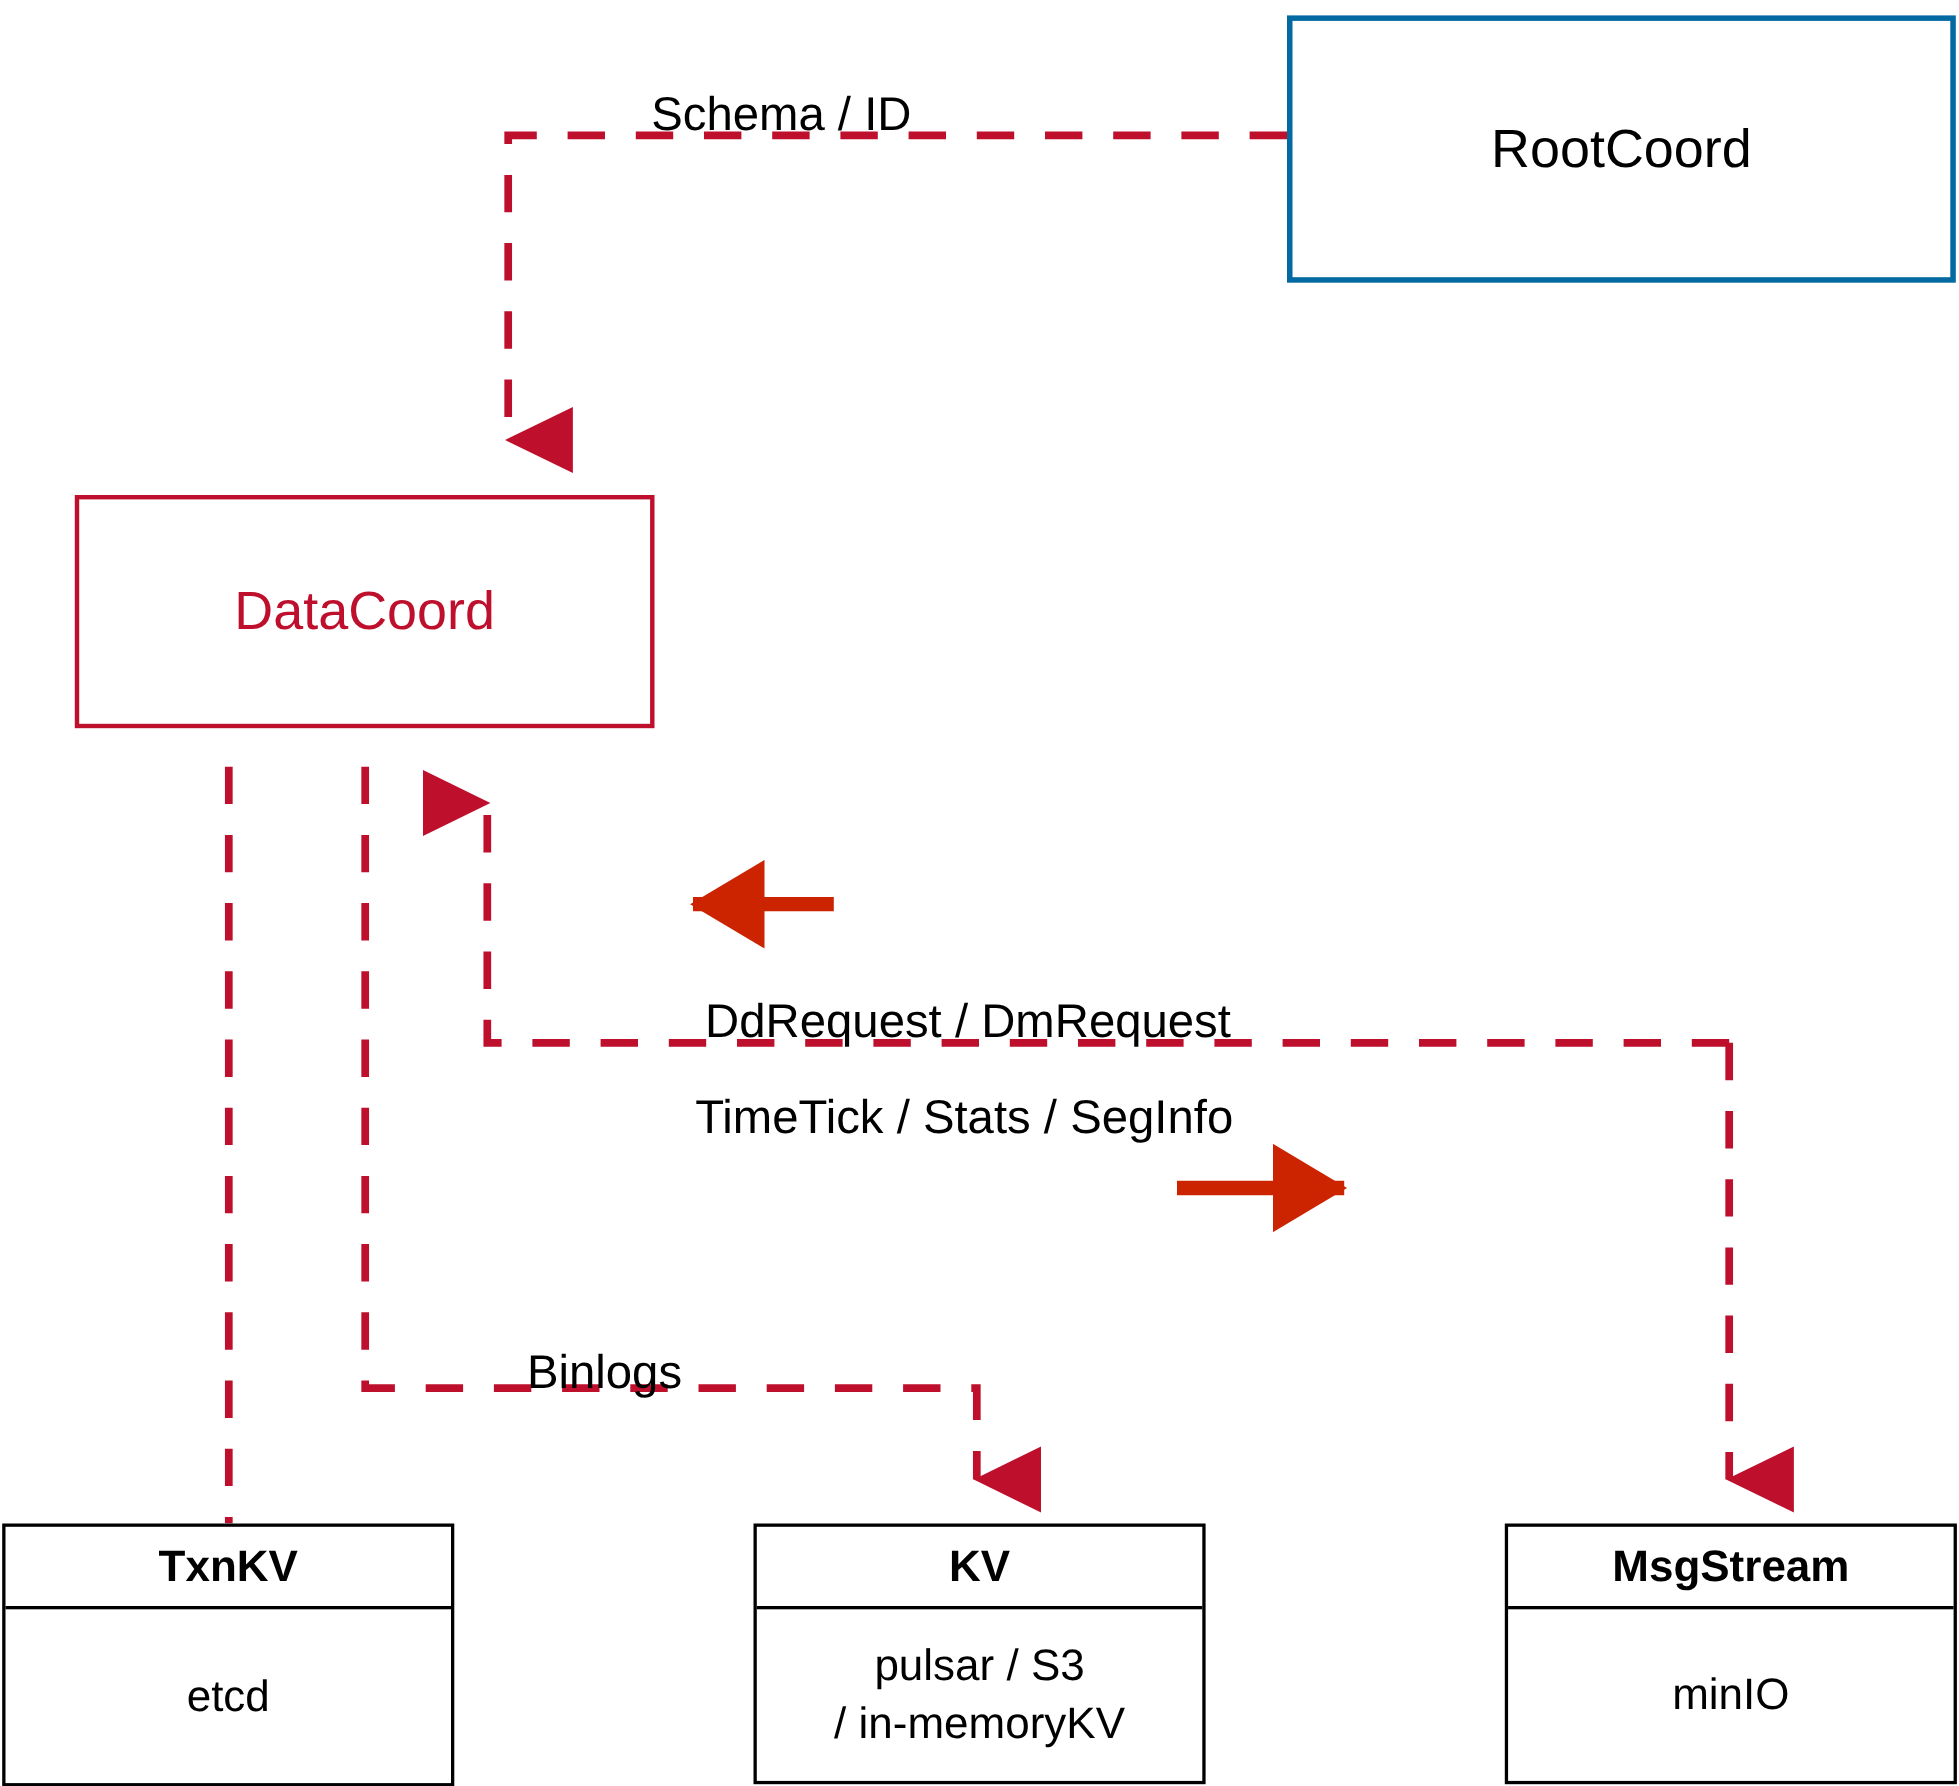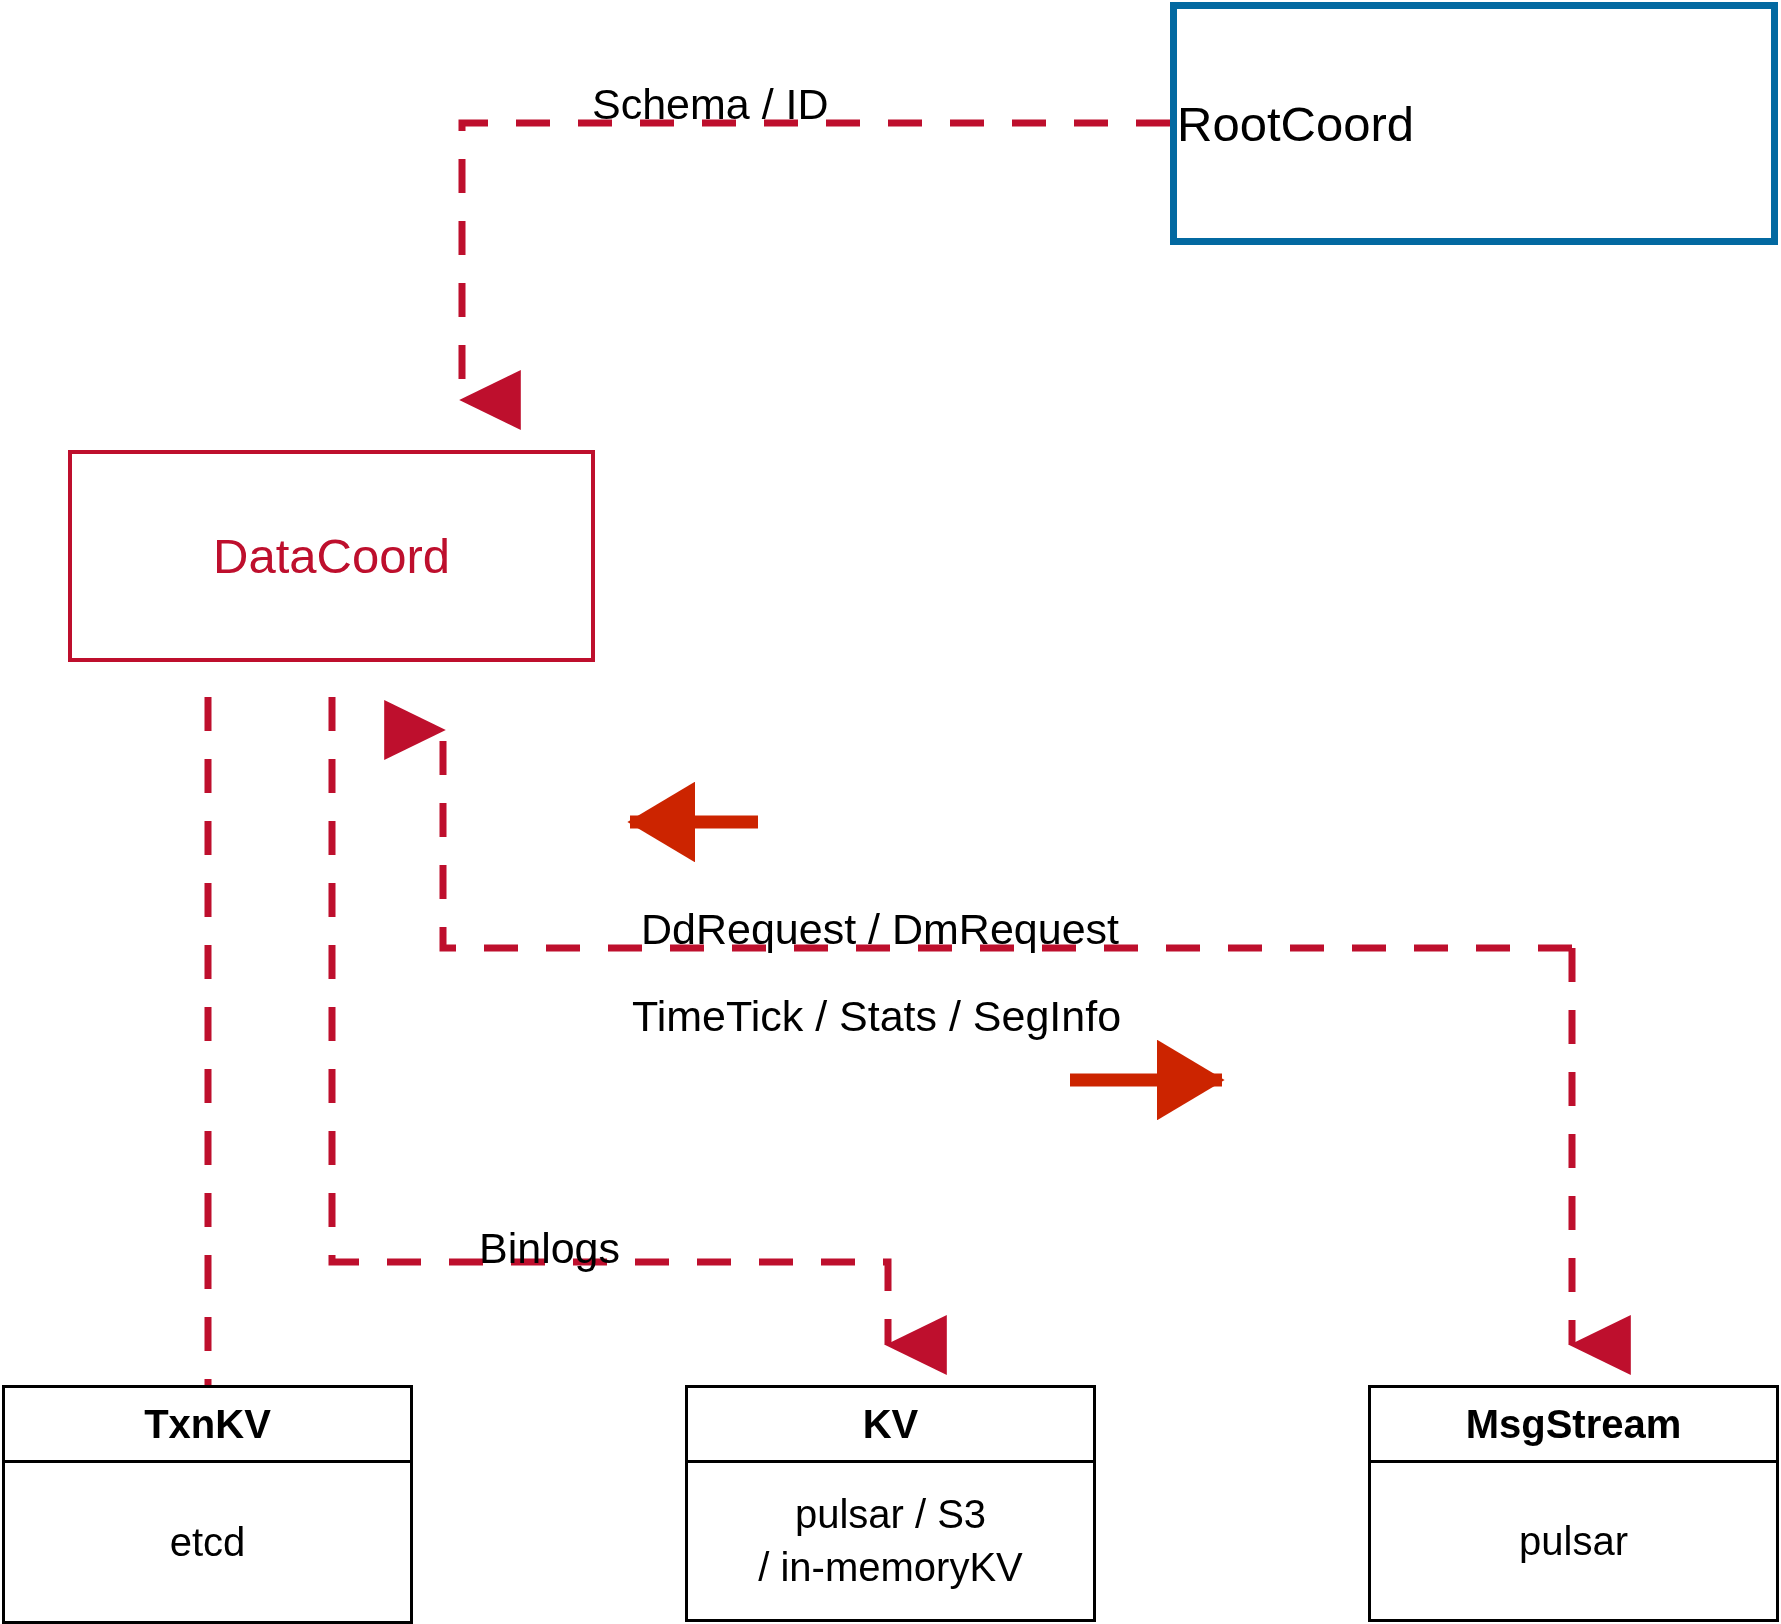--- a/index.html
+++ b/index.html
@@ -24,23 +24,25 @@
     width: 1781px;
     height: 1624px;
     pointer-events: none;
   }
   .node {
     position: absolute;
     box-sizing: border-box;
     background: #ffffff;
   }
   .node-plain {
-    border: 7px solid #0369a1;
+    border: 5px solid #0369a1;
     display: flex;
     align-items: center;
+    justify-content: center;
+    margin-top: 12px;
   }
   .node-accent {
     border: 4px solid #BE0F2D;
     display: flex;
     align-items: center;
     justify-content: center;
   }
   .node-split {
     border: 3px solid #000000;
     display: flex;
@@ -139,21 +141,21 @@
     <div class="split-head">KV</div>
     <div class="split-body">
       <span>pulsar / S3</span>
       <span>/ in-memoryKV</span>
     </div>
   </div>
 
   <div class="node node-split" style="left:1368px; top:1385px; width:411px; height:237px;">
     <div class="split-head">MsgStream</div>
     <div class="split-body">
-      <span>pulsar</span>
+      <span>minIO</span>
     </div>
   </div>
 
   <div class="edge-label" style="left:592px; top:46px;">Schema / ID</div>
 
   <div class="edge-label" style="left:641px; top:871px;">DdRequest / DmRequest</div>
 
   <div class="edge-label" style="left:632px; top:958px;">TimeTick / Stats / SegInfo</div>
 
   <div class="edge-label" style="left:479px; top:1190px;">Binlogs</div>

